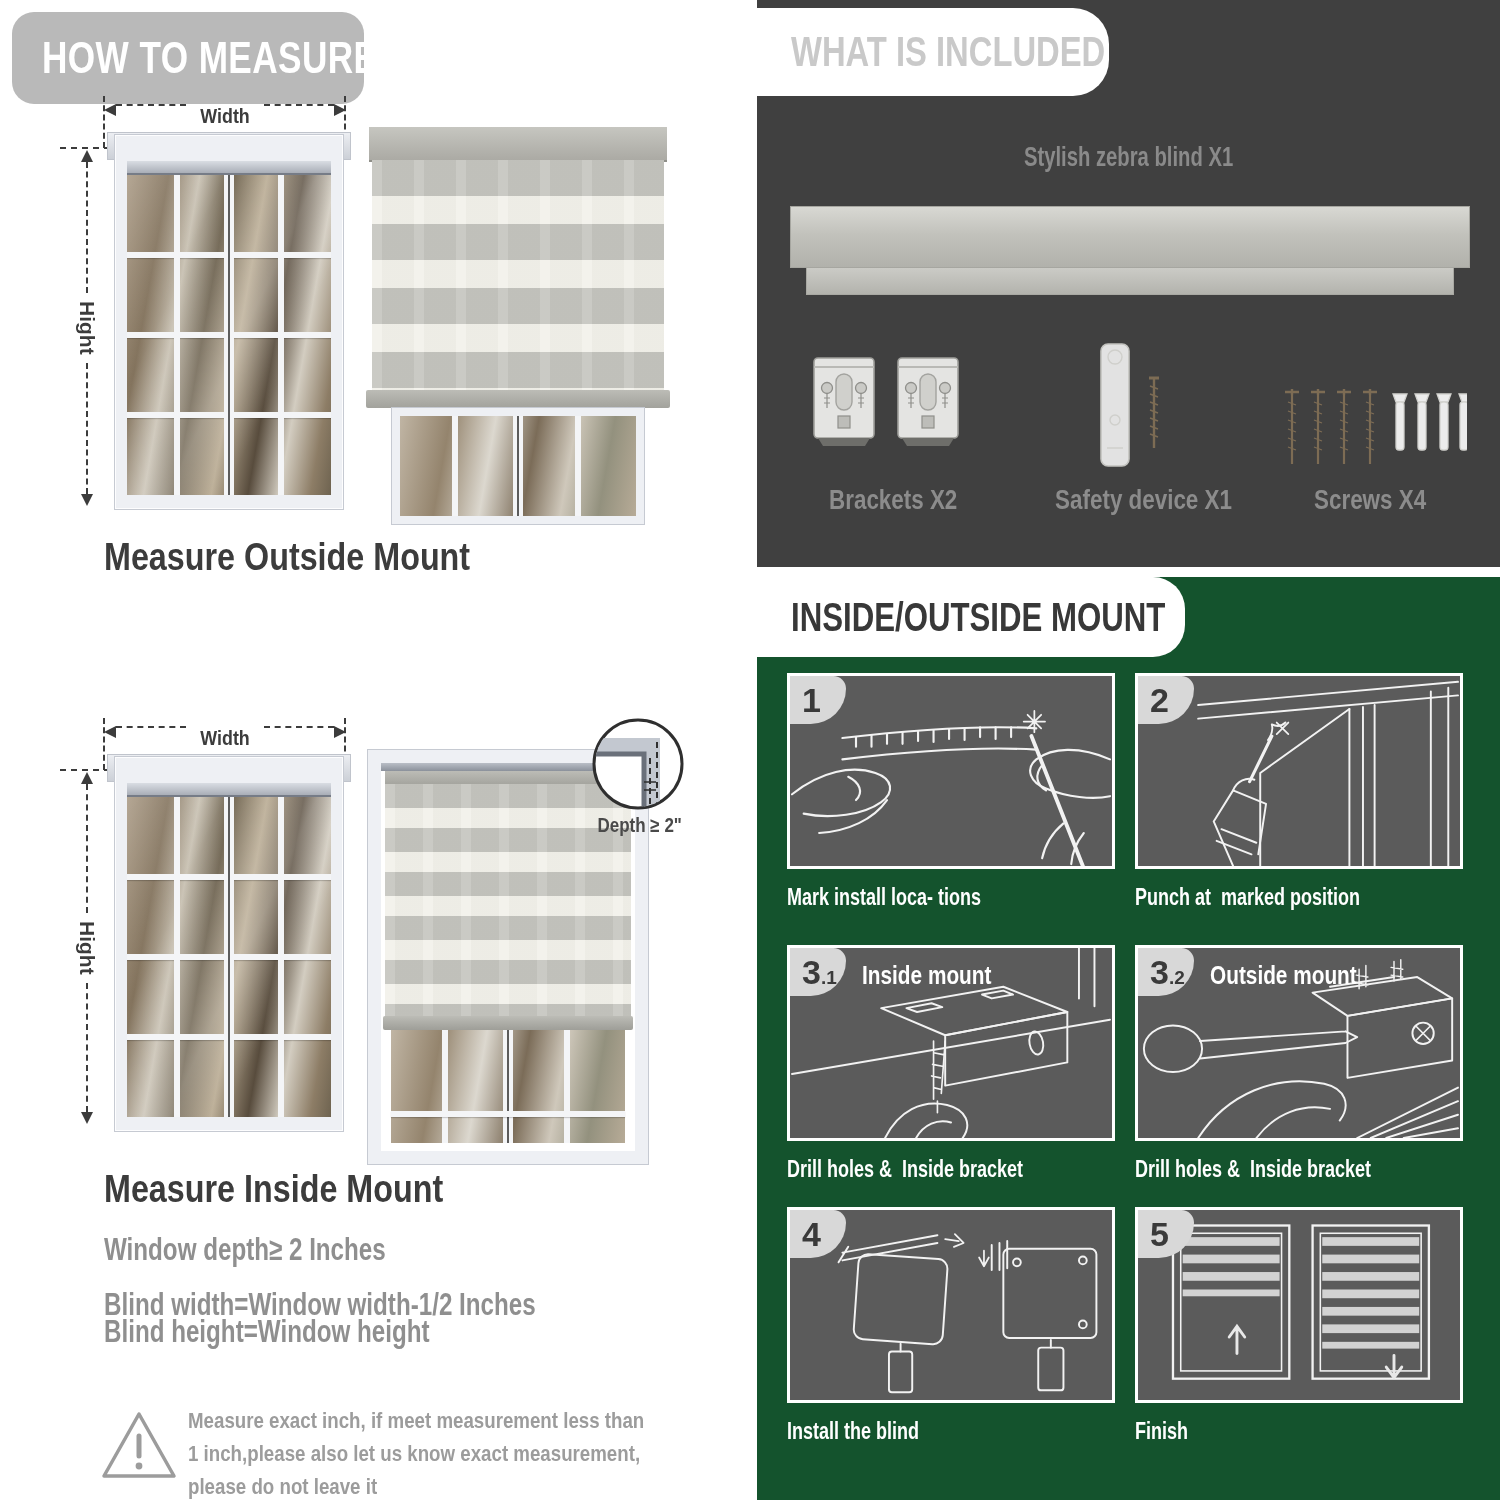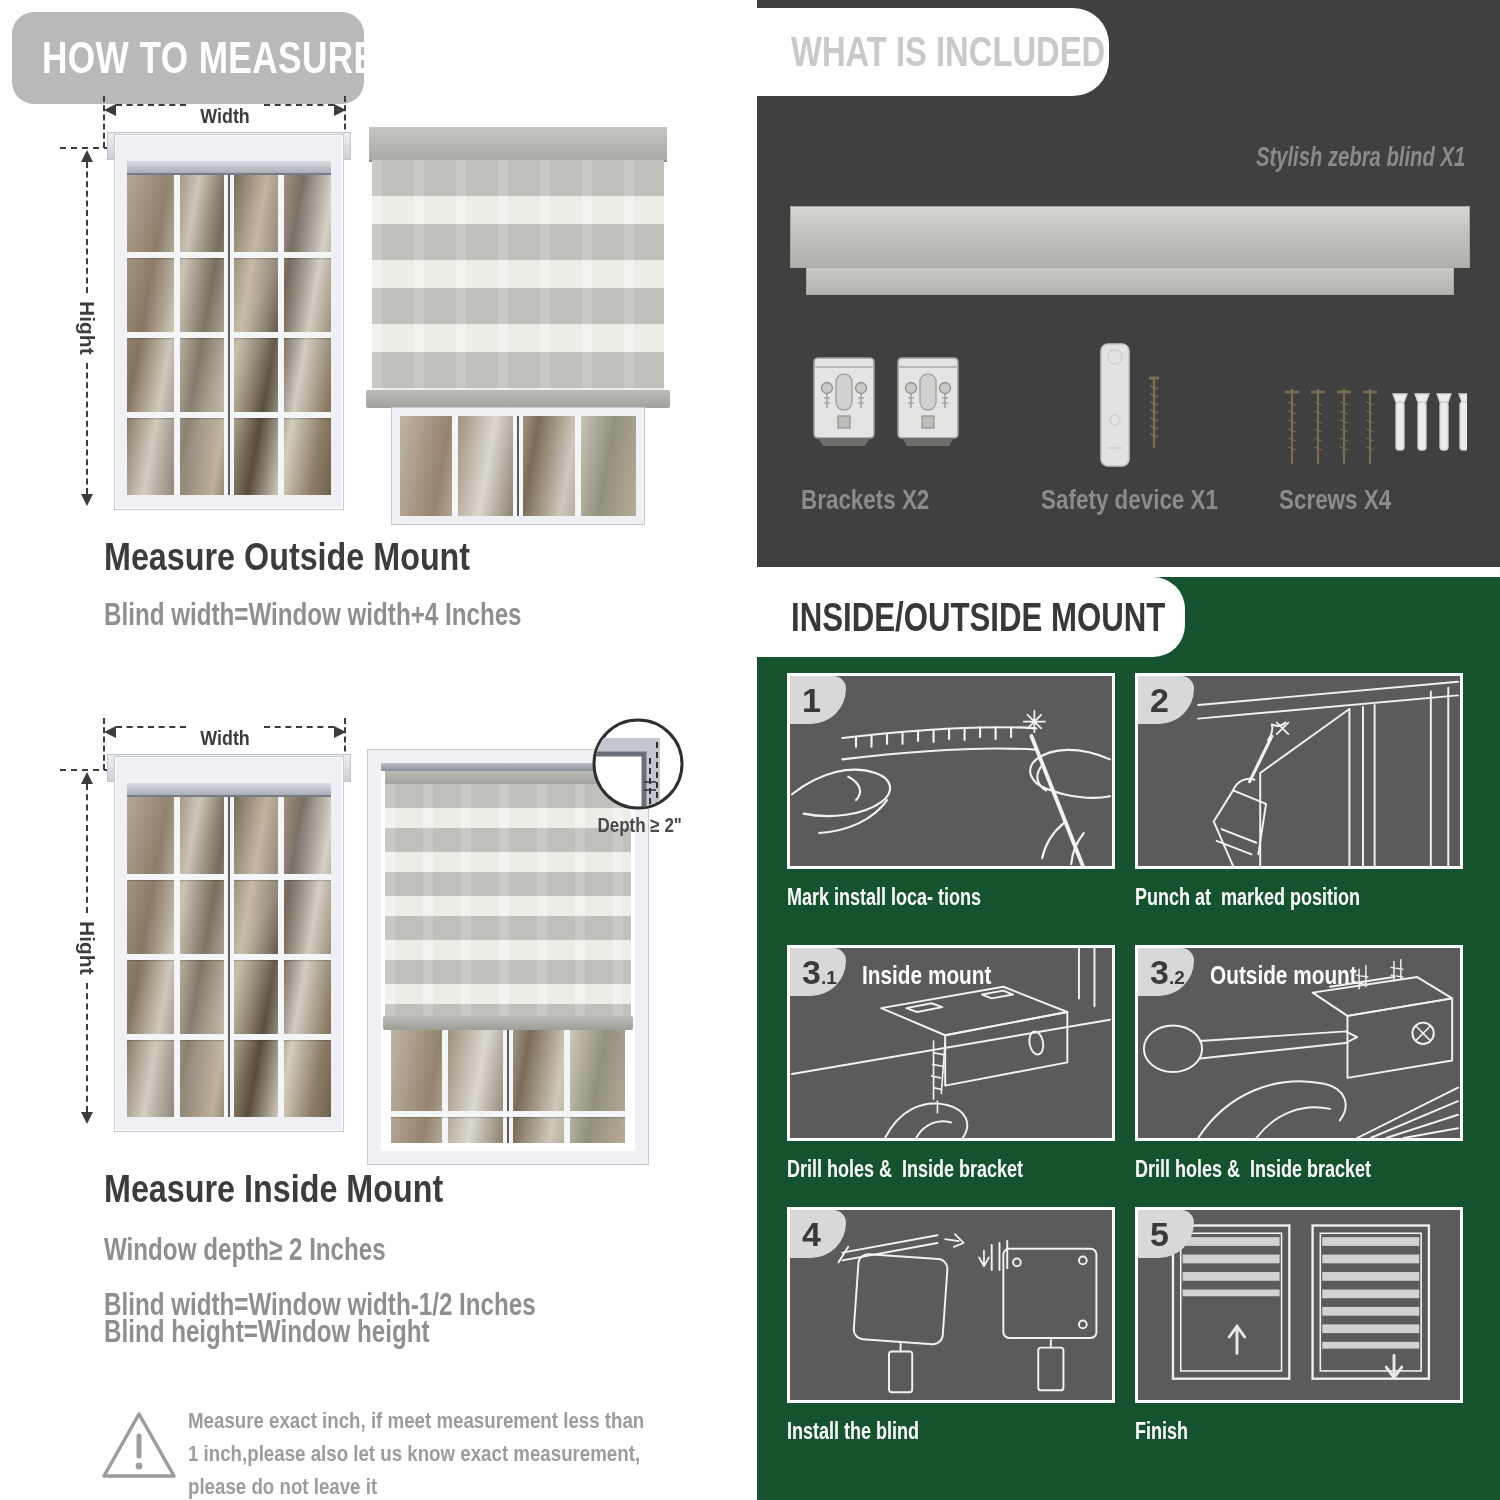--- a/index.html
+++ b/index.html
@@ -57,21 +57,21 @@
      repeating-linear-gradient(90deg,rgba(255,255,255,.10) 0 10px,rgba(0,0,0,.02) 10px 38px),
      repeating-linear-gradient(180deg,#c4c4be 0 24px,#f2f1ea 24px 44px);}
   .cassette{position:absolute;left:-3px;right:-3px;height:33px;background:linear-gradient(180deg,#c6c6c0,#abaaa4);border-bottom:2px solid #8f8f89;}
   .botrail{position:absolute;left:-6px;right:-6px;height:18px;background:linear-gradient(180deg,#bcbcb6,#a2a29c);border-radius:2px;}
 
   
   .light-sec{left:757px;top:0;width:743px;height:567px;background:#404040;}
   .dark-sec{left:757px;top:577px;width:743px;height:923px;background:#14532d;}
   .rail-top{left:33px;top:206px;width:680px;height:62px;background:linear-gradient(180deg,#d8d8d3 0%,#c2c2bc 45%,#b1b1ab 100%);border:1px solid #a6a6a0;box-sizing:border-box;}
   .rail-lip{left:49px;top:268px;width:648px;height:27px;background:linear-gradient(180deg,#cbcbc6,#b3b3ad);border:1px solid #a9a9a3;border-top:none;box-sizing:border-box;}
-  .item-label{font-size:28px;color:#8c8c8c;text-align:left;text-decoration:underline;}
+  .item-label{font-size:28px;color:#8c8c8c;text-align:center;text-decoration:underline;}
 
   
   .panel{width:328px;height:196px;border:3px solid #ffffff;box-sizing:border-box;background:#5b5b5b;}
   .badge{position:absolute;left:0;top:0;width:56px;height:48px;background:#d8d8d8;border-radius:0 18px 50px 0;
          display:flex;align-items:center;padding-left:12px;box-sizing:border-box;z-index:2;}
   .badge .n{font-size:34px;color:#3a3a3a;line-height:1;}
   .badge .s{font-size:19px;color:#3a3a3a;line-height:1;margin-top:10px;}
   .ptitle{position:absolute;left:72px;top:12px;font-size:26px;color:#ffffff;z-index:2;}
   .caption{font-size:24px;color:#ffffff;white-space:pre-wrap;}
   .lineart{position:absolute;inset:0;width:100%;height:100%;}
@@ -135,23 +135,20 @@
       <div class="abs photo2" style="inset:0;">
         <i class="mv mull" style="left:calc(50% - 5px);"></i>
         <i class="mv" style="left:22%;"></i>
         <i class="mv" style="left:74%;"></i>
       </div>
     </div>
   </div>
 
   <div class="abs" style="left:104px;top:536px;">
     <span class="t cx85 h-title">Measure Outside Mount</span>
-  </div>
-  <div class="abs" style="left:104px;top:597px;">
-    <span class="t cx78 h-line">Blind width=Window width+4 Inches</span>
   </div>
 
   <div class="abs vtick" style="left:103px;top:718px;height:52px;"></div>
   <div class="abs vtick" style="left:344px;top:718px;height:52px;"></div>
   <div class="abs harrow" style="left:104px;top:726px;width:242px;">
     <i class="hl"></i>
       <i class="dash"></i>
     <span class="lbl t cx85 ctr">Width</span>
     <i class="dash"></i>
       <i class="hr"></i>
@@ -233,21 +230,21 @@
   </svg>
   <div class="abs warn-text" style="left:188px;top:1404px;width:458px;">
     <span class="t cx85" style="white-space:normal;display:block;transform-origin:left top;width:538px;">Measure exact inch, if meet measurement less than 1 inch,please also let us know exact measurement, please do not leave it</span>
   </div>
 
   <div class="abs light-sec">
     <div class="abs hdr-white inc-hdr">
       <span class="t cx78" style="font-size:42px;color:#c9c9c9;">WHAT IS INCLUDED</span>
     </div>
 
-    <div class="abs" style="left:0;top:142px;width:100%;text-align:right;font-style:italic;">
+    <div class="abs" style="left:0;top:142px;width:100%;text-align:center;">
       <span class="t ctr cx75 blind-label">Stylish zebra blind X1</span>
     </div>
 
     <div class="abs rail-top"></div>
     <div class="abs rail-lip"></div>
 
     <div class="abs" style="left:52px;top:352px;display:flex;gap:14px;">
       <svg width="70" height="100" viewBox="0 0 70 100">
         <rect x="5" y="6" width="60" height="80" rx="4" fill="#e4e4e2" stroke="#9f9f9b" stroke-width="1.6"></rect>
         <path d="M5,15 H65" stroke="#b9b9b5" stroke-width="2"></path>

